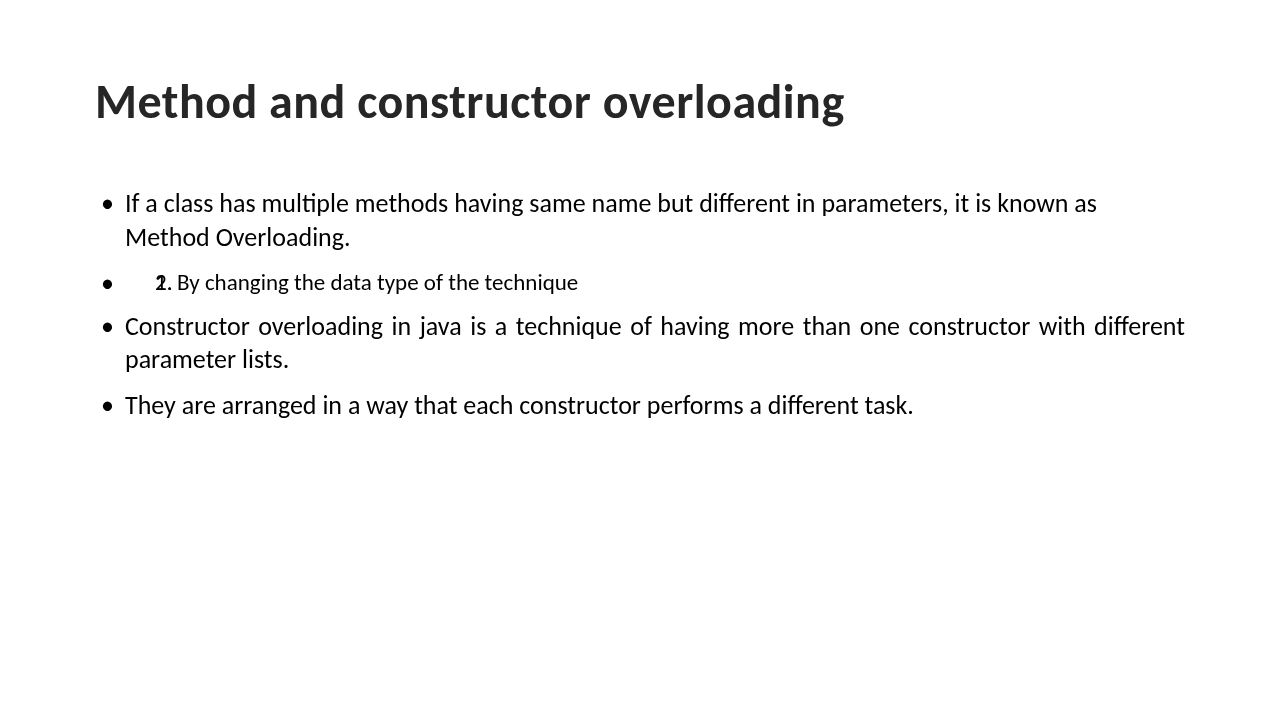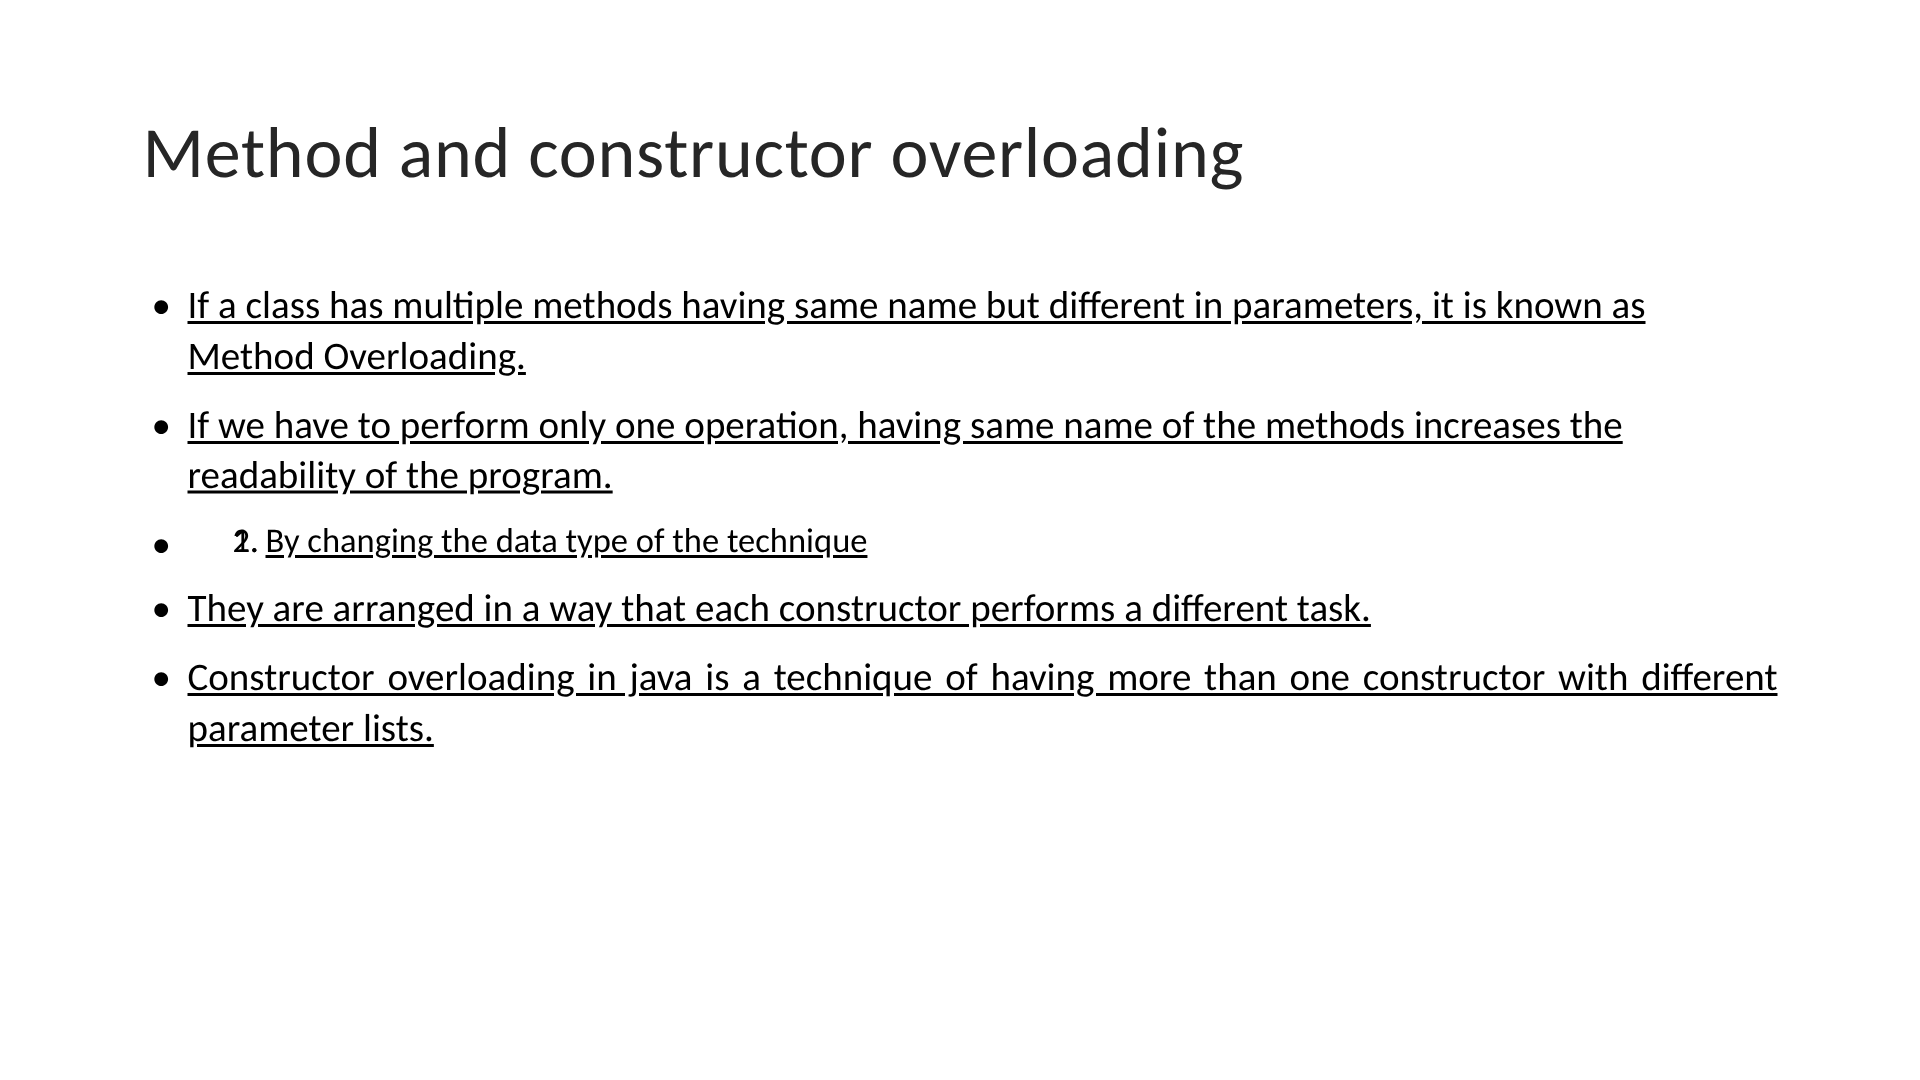--- a/index.html
+++ b/index.html
@@ -11,28 +11,27 @@
       width: 1280px;
       height: 720px;
       background: #ffffff;
       font-family: Calibri, 'Segoe UI', Arial, sans-serif;
       color: #000000;
       padding: 72px 95px 60px 95px;
       overflow: hidden;
     }
     .title {
       font-size: 48px;
-      font-weight: 400;
+      font-weight: 700;
       color: #262626;
       margin-bottom: 56px;
       letter-spacing: 0.5px;
     }
     .bullet-list {
       list-style: none;
-      text-decoration: underline;
     }
     .bullet-item {
       position: relative;
       padding-left: 30px;
       font-size: 26px;
       line-height: 1.3;
       margin-bottom: 12px;
       color: #000000;
     }
     .bullet-item::before {
@@ -66,32 +65,29 @@
 </head>
 <body>
 
 <h1 class="title">Method and constructor overloading</h1>
 
 <ul class="bullet-list">
   <li class="bullet-item">
     <span>If a class has multiple methods having same name but different in parameters, it is known as Method Overloading.</span>
   </li>
   <li class="bullet-item">
-    <span>If we have to perform only one operation, having same name of the methods increases the readability of the program.</span>
-  </li>
-  <li class="bullet-item">
     <ol class="sub-list">
       <li class="sub-item">
         <span class="num">1.</span>
       </li>
       <li class="sub-item">
         <span class="num">2.</span>
         <span>By changing the data type of the technique</span>
       </li>
     </ol>
   </li>
+  <li class="bullet-item justify">
+    <span>Constructor overloading in java is a technique of having more than one constructor with different parameter lists.</span>
+  </li>
   <li class="bullet-item">
     <span>They are arranged in a way that each constructor performs a different task.</span>
-  </li>
-  <li class="bullet-item justify">
-    <span>Constructor overloading in java is a technique of having more than one constructor with different parameter lists.</span>
   </li>
 </ul>
 
 </body></html>

